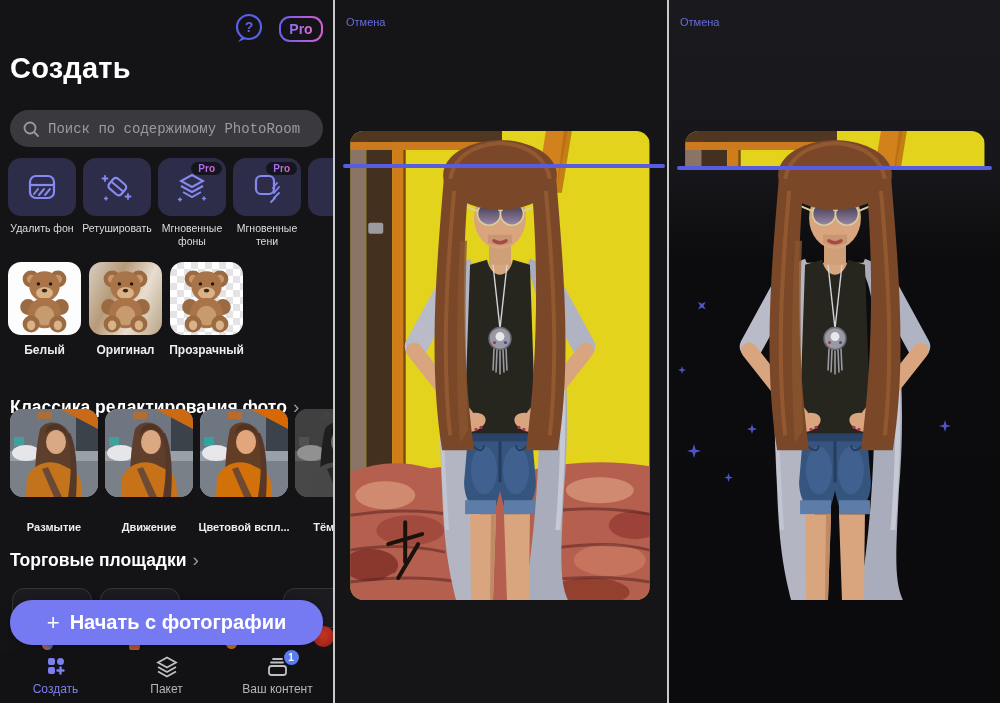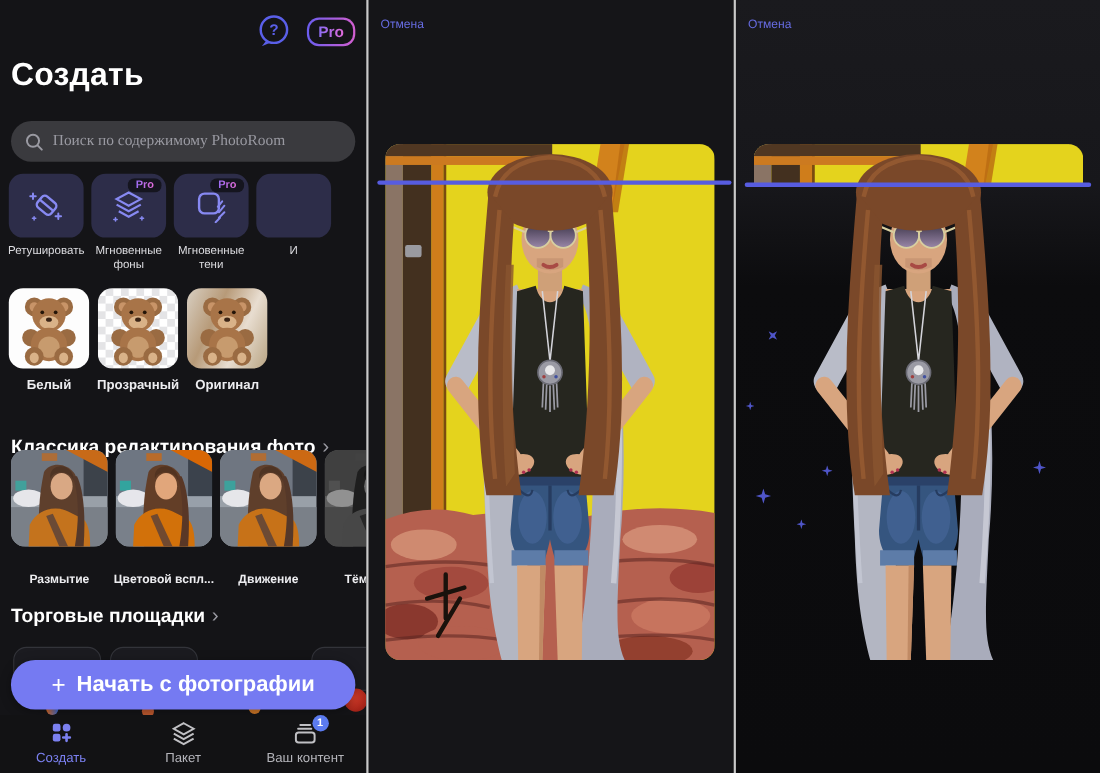--- a/index.html
+++ b/index.html
@@ -19,21 +19,21 @@
   .pro-btn-inner { width:100%; height:100%; border-radius:9px; background:#141417;
                    display:flex; align-items:center; justify-content:center; }
   .pro-btn-inner span { font-size:14px; font-weight:bold;
                         background:linear-gradient(90deg,#8a6df5,#e26ad8);
                         -webkit-background-clip:text; background-clip:text; color:transparent; }
   .page-title { position:absolute; left:10px; top:52px; font-size:29px; font-weight:bold; color:#fff; letter-spacing:.2px; }
 
   .search-bar { position:absolute; left:10px; top:110px; width:313px; height:37px;
                 background:#3a3a3e; border-radius:19px; display:flex; align-items:center; padding:0 12px; }
   .search-bar input { flex:1; background:transparent; border:none; outline:none;
-                      font-size:14px; color:#e8e8ea; font-family:Liberation Serif, serif; }
+                      font-size:14px; color:#e8e8ea; font-family:Liberation Mono, monospace; }
   .search-bar input::placeholder { color:#9a9aa2; }
 
   
   .tools-row { position:absolute; left:8px; top:158px; display:flex; gap:7px; width:360px; }
   .tool { width:68px; display:flex; flex-direction:column; align-items:center; cursor:pointer; }
   .tool-tile { position:relative; width:68px; height:58px; border-radius:13px; background:#2d2d49;
                display:flex; align-items:center; justify-content:center; }
   .tool-label { margin-top:6px; font-size:10.5px; line-height:12.5px; color:#dcdce0; text-align:center;
                 overflow-wrap:anywhere; width:74px; }
   .pro-badge { position:absolute; top:4px; right:4px; background:#15151f; border-radius:8px;
@@ -271,20 +271,30 @@
       <svg width="18" height="18" viewBox="0 0 18 18" style="margin-right:8px;">
         <circle cx="8" cy="8" r="5.5" fill="none" stroke="#9a9aa2" stroke-width="1.8"></circle>
         <line x1="12.2" y1="12.2" x2="16" y2="16" stroke="#9a9aa2" stroke-width="1.8" stroke-linecap="round"></line>
       </svg>
       <input type="text" placeholder="Поиск по содержимому PhotoRoom" style="">
     </div>
 
     <div class="tools-row">
       <div class="tool">
         <div class="tool-tile">
+          <svg width="32" height="30" viewBox="0 0 32 30">
+            <rect x="4" y="4" width="24" height="22" rx="6" fill="none" stroke="#8789f2" stroke-width="2.2"></rect>
+            <line x1="4" y1="13" x2="28" y2="13" stroke="#8789f2" stroke-width="2.2"></line>
+            <path d="M8,22 L12,17 M13,23 L18,17 M19,23 L24,17" stroke="#8789f2" stroke-width="2" stroke-linecap="round"></path>
+          </svg>
+        </div>
+        <div class="tool-label">Удалить фон</div>
+      </div>
+      <div class="tool">
+        <div class="tool-tile">
           <svg width="34" height="32" viewBox="0 0 34 32">
             <g transform="rotate(40 17 16)">
               <rect x="9" y="9" width="16" height="13" rx="3.5" fill="none" stroke="#8789f2" stroke-width="2.2"></rect>
               <line x1="9" y1="15.5" x2="25" y2="15.5" stroke="#8789f2" stroke-width="2.2"></line>
             </g>
             <path d="M5,5 l0,5 M2.5,7.5 l5,0" stroke="#8789f2" stroke-width="1.8" stroke-linecap="round"></path>
             <path d="M28,23 l0,5 M25.5,25.5 l5,0" stroke="#8789f2" stroke-width="1.8" stroke-linecap="round"></path>
             <path d="M6,26 l0,3 M4.5,27.5 l3,0" stroke="#8789f2" stroke-width="1.4" stroke-linecap="round"></path>
           </svg>
         </div>
@@ -321,64 +331,64 @@
     <div class="bg-row">
       <div class="bg-item">
         <div class="bg-thumb bg-white">
             <svg width="73" height="73">
               <use href="#teddy" width="73" height="73"></use>
             </svg>
           </div>
         <div class="bg-label">Белый</div>
       </div>
       <div class="bg-item">
+        <div class="bg-thumb bg-orig">
+            <svg width="73" height="73">
+              <use href="#teddy" width="73" height="73"></use>
+            </svg>
+          </div>
+        <div class="bg-label">Оригинал</div>
+      </div>
+      <div class="bg-item">
         <div class="bg-thumb bg-checker">
             <svg width="73" height="73">
               <use href="#teddy" width="73" height="73"></use>
             </svg>
           </div>
         <div class="bg-label">Прозрачный</div>
-      </div>
-      <div class="bg-item">
-        <div class="bg-thumb bg-orig">
-            <svg width="73" height="73">
-              <use href="#teddy" width="73" height="73"></use>
-            </svg>
-          </div>
-        <div class="bg-label">Оригинал</div>
       </div>
     </div>
 
     <div class="section-h classics-h">
       <span>Классика редактирования фото</span><span class="chev">›</span>
     </div>
     <div class="classics-row">
       <div class="classic">
         <div class="classic-thumb">
             <svg width="88" height="88">
               <use href="#girl" width="88" height="88"></use>
             </svg>
           </div>
         <div class="classic-label">Размытие</div>
       </div>
       <div class="classic">
+        <div class="classic-thumb f-motion">
+            <svg width="88" height="88">
+              <use href="#girl" width="88" height="88"></use>
+            </svg>
+          </div>
+        <div class="classic-label">Движение</div>
+      </div>
+      <div class="classic">
         <div class="classic-thumb f-splash">
             <svg width="88" height="88">
               <use href="#girl" width="88" height="88"></use>
             </svg>
           </div>
         <div class="classic-label">Цветовой вспл...</div>
-      </div>
-      <div class="classic">
-        <div class="classic-thumb f-motion">
-            <svg width="88" height="88">
-              <use href="#girl" width="88" height="88"></use>
-            </svg>
-          </div>
-        <div class="classic-label">Движение</div>
       </div>
       <div class="classic">
         <div class="classic-thumb f-dark">
             <svg width="88" height="88">
               <use href="#girl" width="88" height="88"></use>
             </svg>
           </div>
         <div class="classic-label">Тёмные т</div>
       </div>
     </div>

